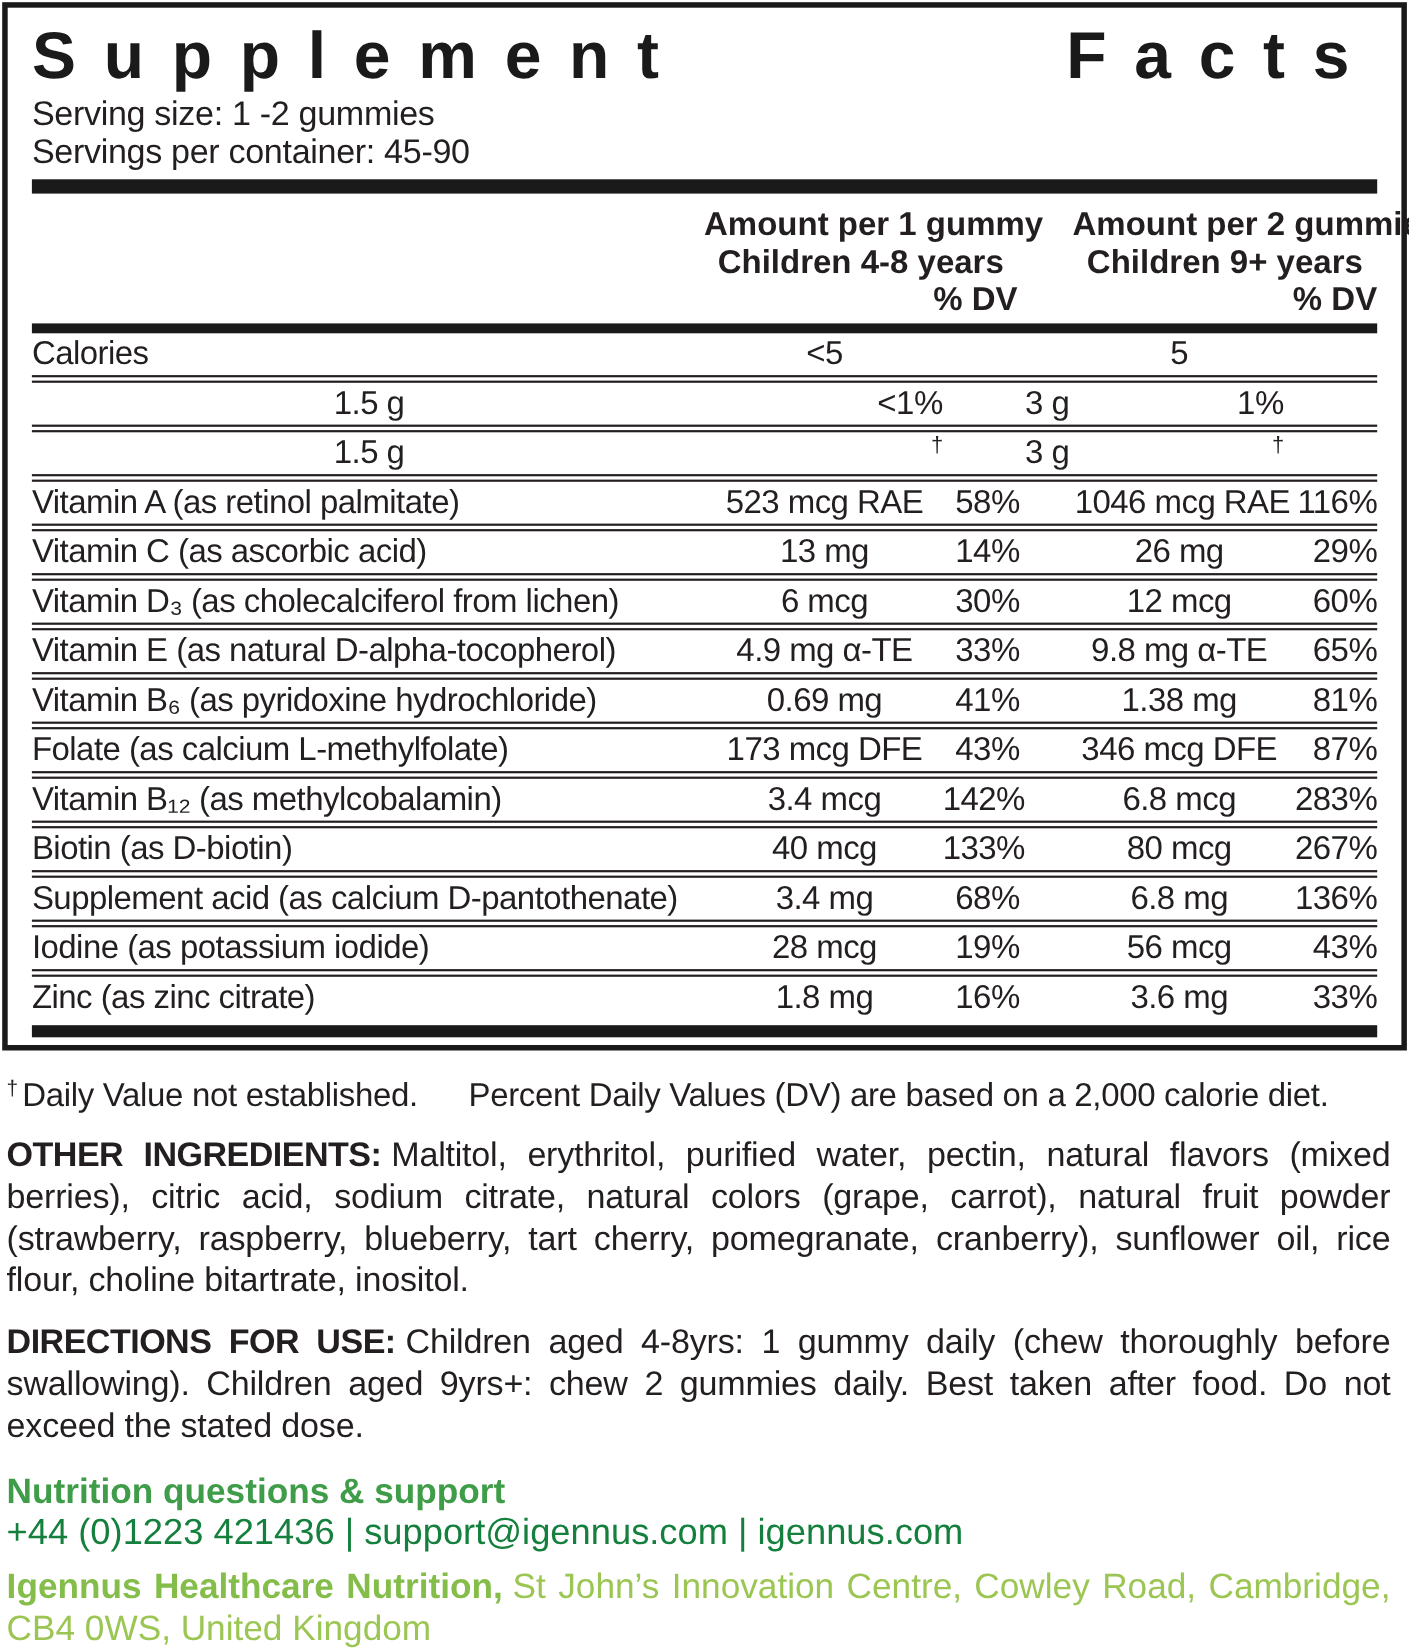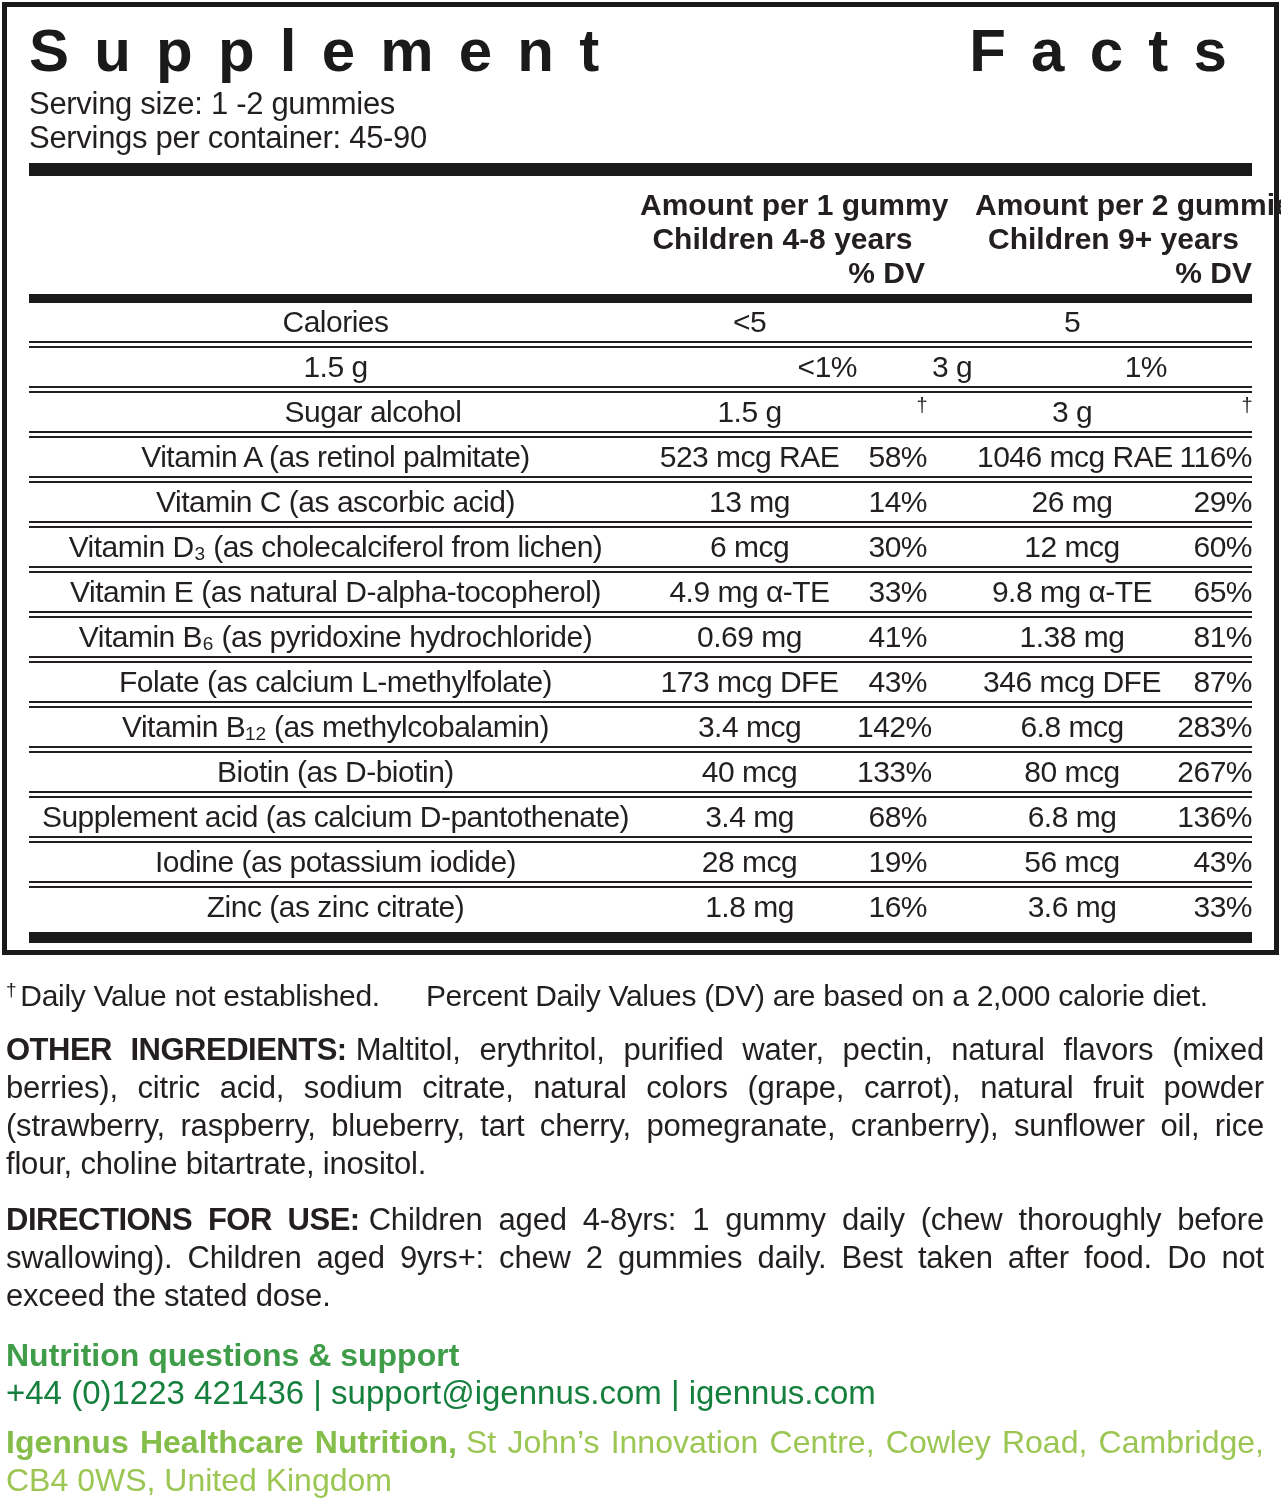--- a/index.html
+++ b/index.html
@@ -33,21 +33,21 @@
     display:grid;grid-template-columns:1fr 285px 50px 277px;
     padding-top:12px;font-weight:700;font-size:30px;line-height:34px;
   }
   .hgroup{text-align:center;white-space:nowrap;}
   .hdv{text-align:right;}
   .row{
     display:grid;grid-template-columns:1fr 215px 70px 50px 190px 85px;
     align-items:center;height:38px;
     font-size:30px;letter-spacing:-.5px;white-space:nowrap;
   }
-  .cname{text-align:center;}
+  .cname{text-align:left;}
   .cname.indent{padding-left:75px;}
   .camt{text-align:center;}
   .cdv{text-align:right;}
   .cdv.dag{font-size:20px;transform:translateY(-7px);}
   .sep{height:3px;border-top:2px solid #231f20;border-bottom:2px solid #231f20;}
   .outside{padding:0 17px 0 6px;}
   .footnote{margin-top:24px;font-size:30px;letter-spacing:-.3px;}
   .dagger{font-size:19px;vertical-align:top;margin-right:4px;}
   .fngap{display:inline-block;width:46px;}
   .para{margin:18px 0 0 0;font-size:31px;line-height:38px;letter-spacing:-.2px;text-align:justify;}
@@ -103,21 +103,20 @@
     <div class="row">
       <div class="camt">1.5 g</div>
       <div class="cdv">&lt;1%</div>
       <div></div>
       <div class="camt">3 g</div>
       <div class="cdv">1%</div>
     </div>
     <div class="sep"></div>
 
     <div class="row">
-      <div class="cname indent">Sugar alcohol</div>
       <div class="camt">1.5 g</div>
       <div class="cdv dag">†</div>
       <div></div>
       <div class="camt">3 g</div>
       <div class="cdv dag">†</div>
     </div>
     <div class="sep"></div>
 
     <div class="row">
       <div class="cname">Vitamin A (as retinol palmitate)</div>

